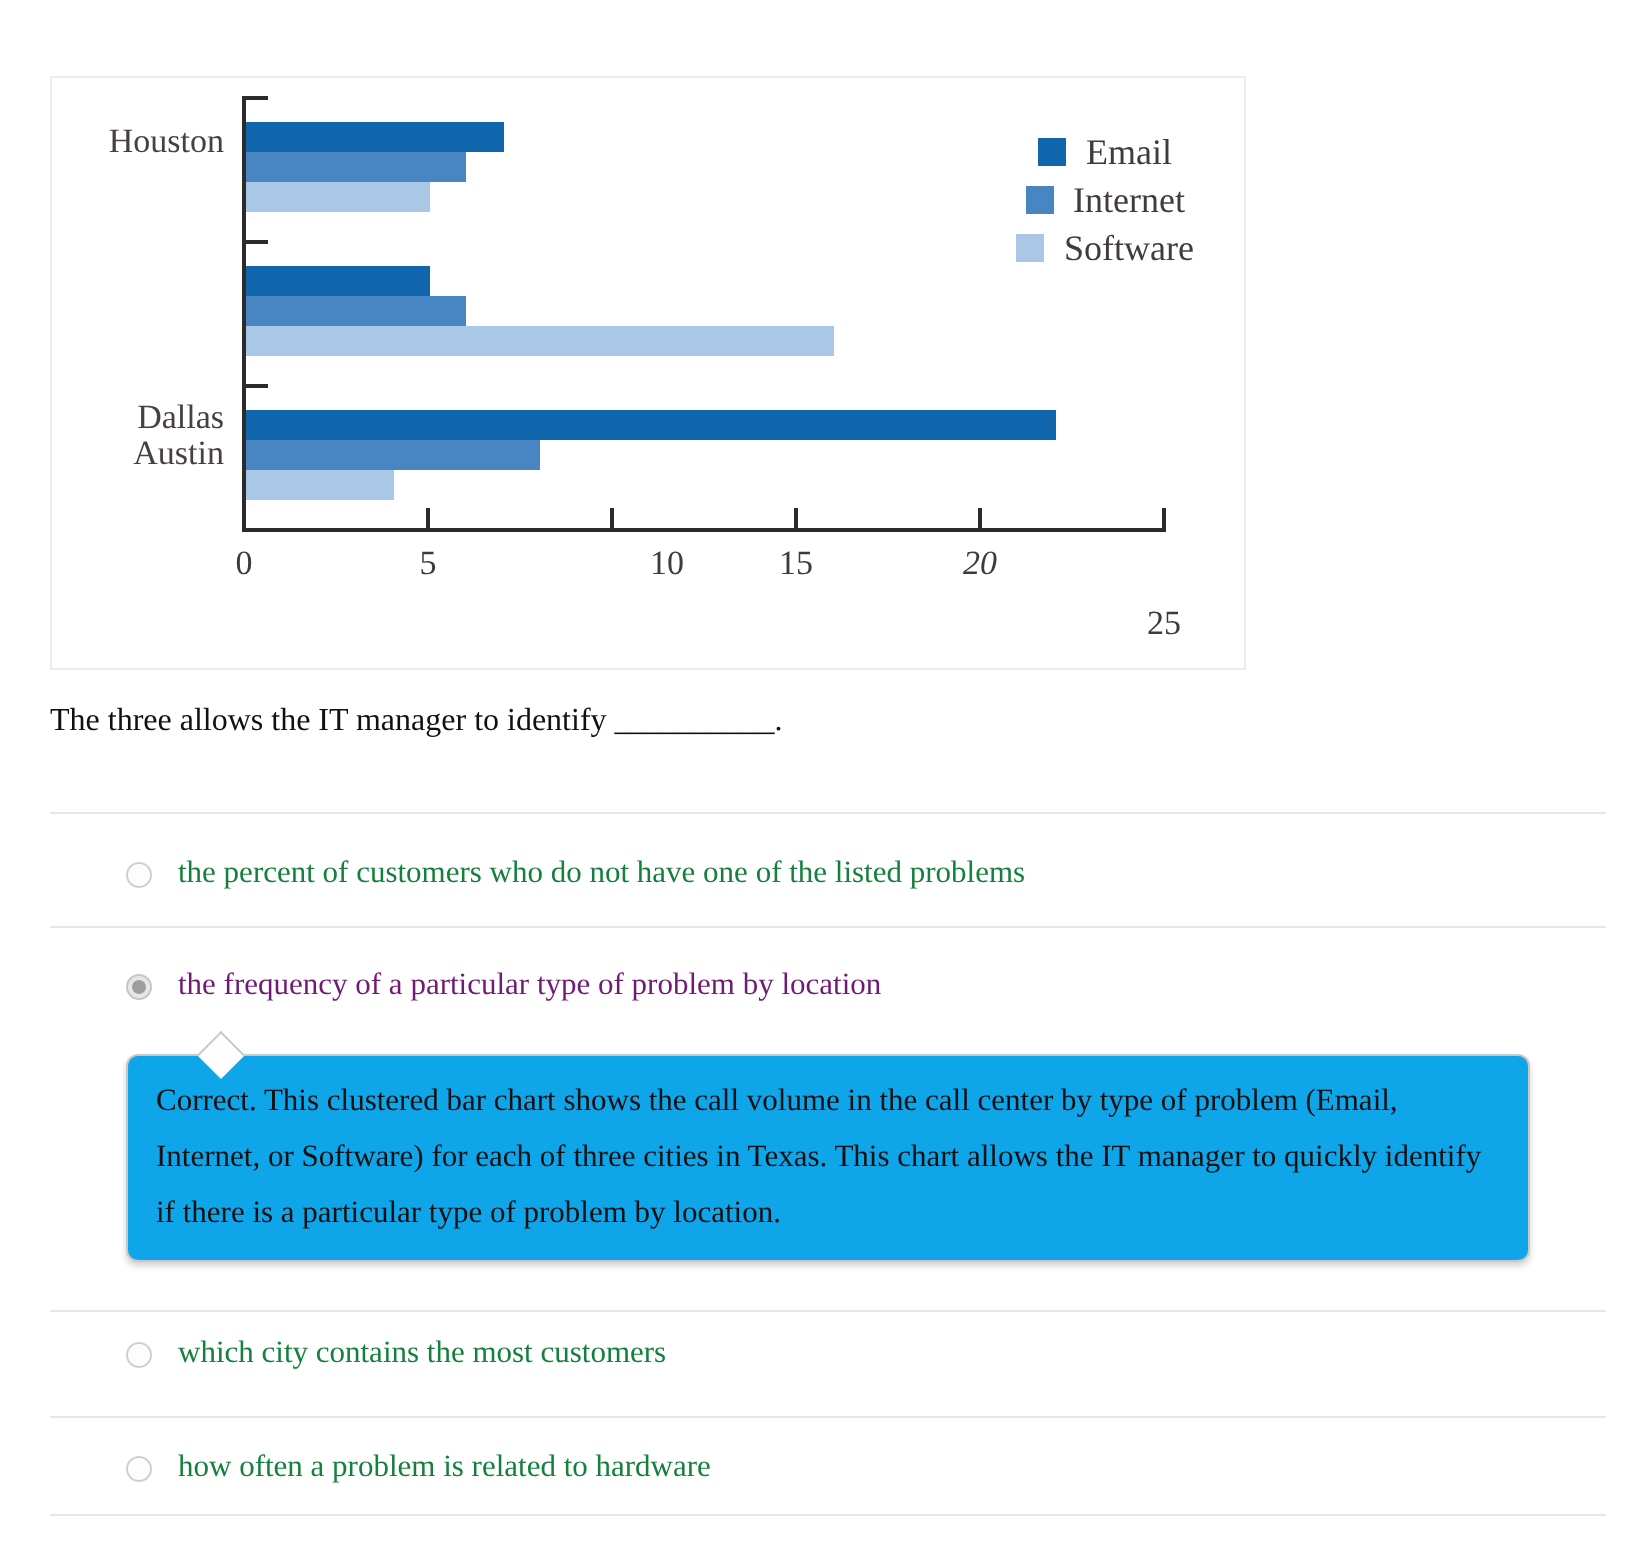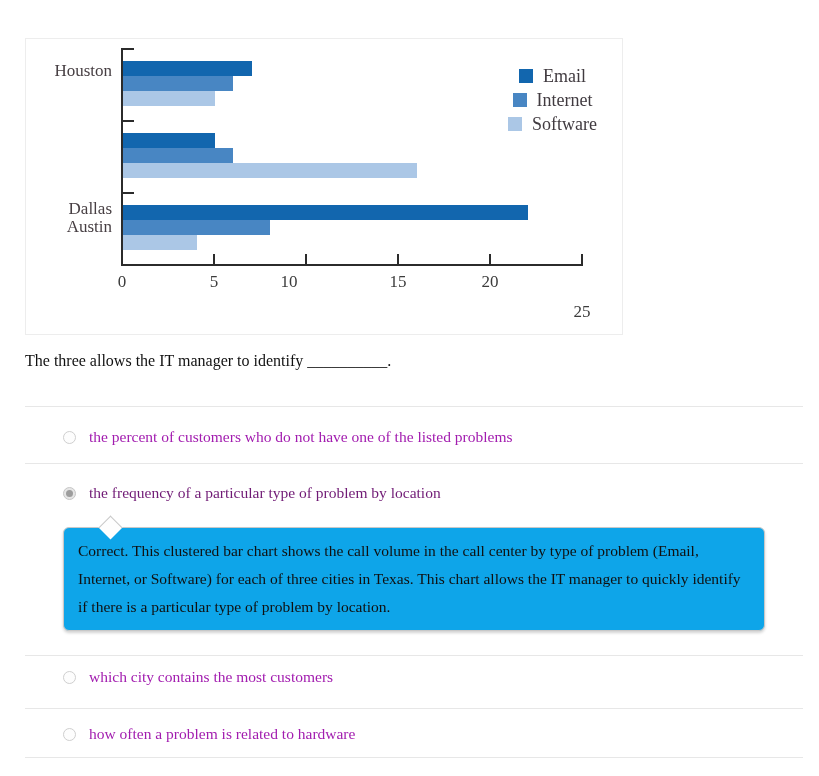--- a/index.html
+++ b/index.html
@@ -80,21 +80,21 @@
     width: 13px; height: 13px; border-radius: 50%;
     border: 1px solid #cfcfcf; background: #fdfdfd;
     box-sizing: border-box; position: relative; flex: 0 0 13px;
   }
   .option.selected .radio { background: #e6e6e6; border-color: #c6c6c6; }
   .option.selected .radio::after {
     content: ""; position: absolute; left: 2px; top: 2px;
     width: 7px; height: 7px; border-radius: 50%;
     background: #9d9d9d;
   }
-  .option-label { font-size: 15.5px; color: #a21caf; }
+  .option-label { font-size: 15.5px; color: #15803d; }
   .option.selected .option-label { color: #701a75; }
 
   
   .feedback {
     position: absolute; left: 63px; top: 527px; width: 702px;
     box-sizing: border-box;
     background: #0ea5e9;
     border: 1px solid #c8c8c8;
     border-radius: 6px;
     box-shadow: 0 2px 3px rgba(0,0,0,0.18);
@@ -140,23 +140,23 @@
       </div>
   </div>
   <div id="cat-labels">
       <div class="cat-label" style="top: 21px;">Houston</div>
       <div class="cat-label" style="top: 123px; margin-top: 36px;">Dallas</div>
       <div class="cat-label" style="top: 177px;">Austin</div>
     </div>
   <div id="xtick-labels">
       <div class="xtick-label" style="left: 76px;">0</div>
       <div class="xtick-label" style="left: 168px;">5</div>
-      <div class="xtick-label" style="left: 243px;">10</div>
+      <div class="xtick-label" style="left: 276px; text-align: right;">10</div>
       <div class="xtick-label" style="left: 352px;">15</div>
-      <div class="xtick-label" style="left: 444px;">20</div>
+      <div class="xtick-label" style="left: 444px; font-style: italic;">20</div>
       <div class="xtick-label" style="left: 536px; margin-top: 30px;">25</div>
     </div>
   <div class="legend" id="legend">
       <div class="legend-item">
         <span class="legend-swatch" style="background: rgb(18, 102, 174);"></span>
         <span class="legend-label">Email</span>
       </div>
       <div class="legend-item">
         <span class="legend-swatch" style="background: rgb(72, 134, 195);"></span>
         <span class="legend-label">Internet</span>

